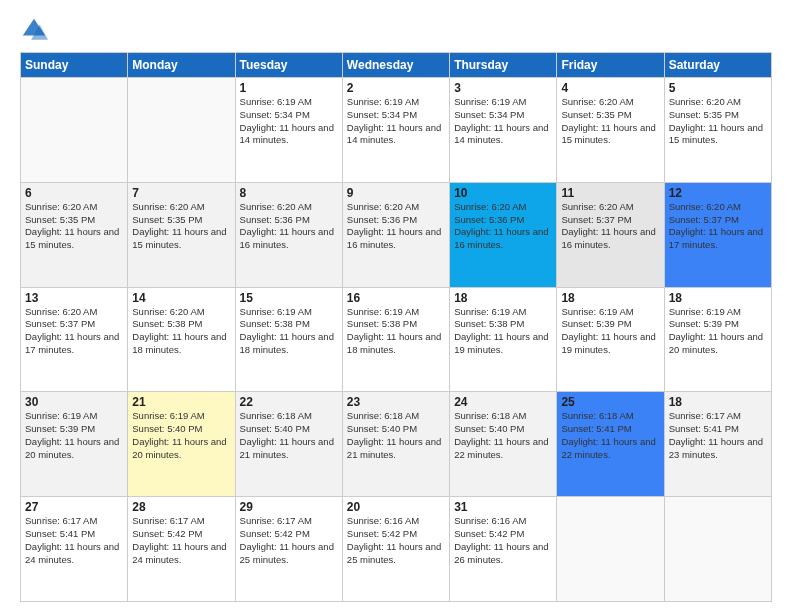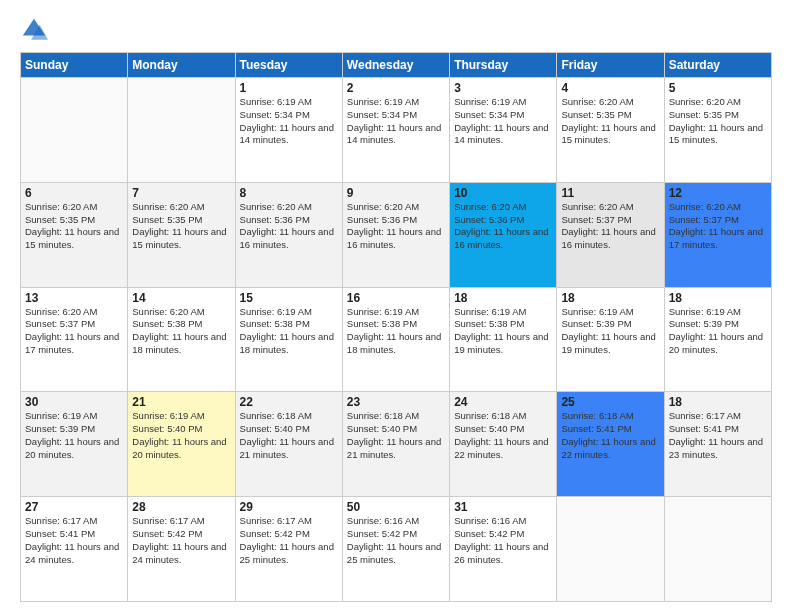--- a/index.html
+++ b/index.html
@@ -315,21 +315,21 @@
 Sunset: 5:42 PM
 Daylight: 11 hours and 24 minutes.</div>
           </td>
           <td>
             <span class="day-num">29</span>
             <div class="day-info" style="white-space: pre-line;">Sunrise: 6:17 AM
 Sunset: 5:42 PM
 Daylight: 11 hours and 25 minutes.</div>
           </td>
           <td>
-            <span class="day-num">50</span>
+            <span class="day-num">20</span>
             <div class="day-info" style="white-space: pre-line;">Sunrise: 6:16 AM
 Sunset: 5:42 PM
 Daylight: 11 hours and 25 minutes.</div>
           </td>
           <td>
             <span class="day-num">31</span>
             <div class="day-info" style="white-space: pre-line;">Sunrise: 6:16 AM
 Sunset: 5:42 PM
 Daylight: 11 hours and 26 minutes.</div>
           </td>

